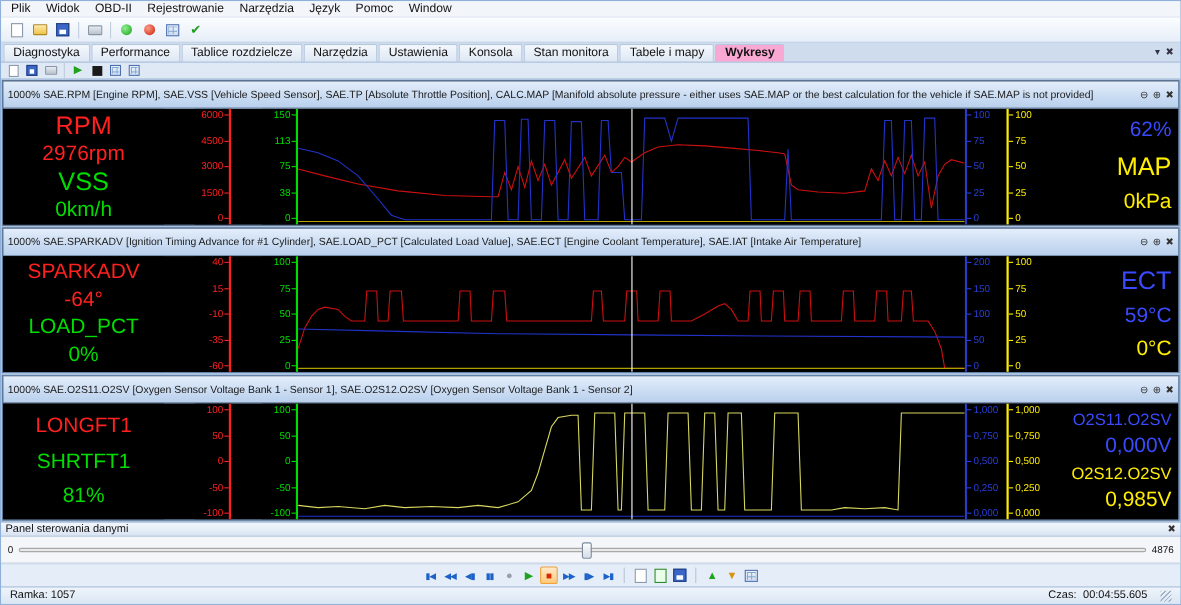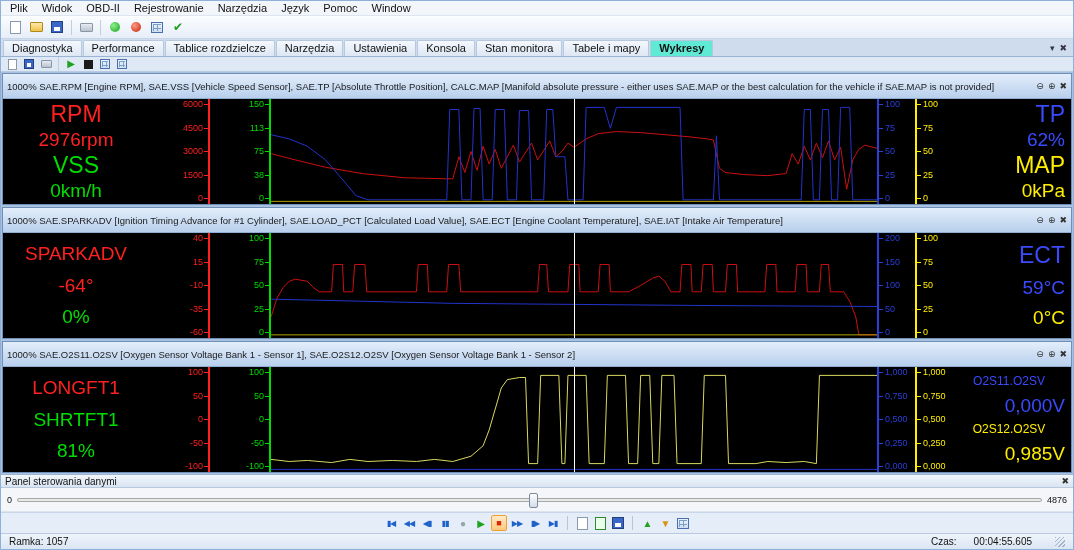--- a/index.html
+++ b/index.html
@@ -26,21 +26,21 @@
   .i-grid {width:12px;height:11px;border:1px solid #4a6fae;background:linear-gradient(#eaf1fb,#cfdef2),#fff;position:relative;}
   .i-grid::after {content:"";position:absolute;inset:1px;background-image:linear-gradient(#7aa0c8 1px,transparent 1px),linear-gradient(90deg,#7aa0c8 1px,transparent 1px);background-size:4px 4px;}
   .i-check {color:#1f9e1f;font-size:12px;line-height:1;}
   .i-stopblk {width:9px;height:9px;background:#1a1a1a;}
   .i-playgrn {color:#1fa31f;font-size:10px;line-height:1;}
   .tsep {width:1px;height:15px;background:#c0cddd;margin:0 2px;}
 
   
   .tabbar {height:18px;background:#cfdcee;display:flex;align-items:flex-end;padding:1px 2px 0 2px;border-bottom:1px solid #9db5d4;flex:0 0 auto;}
   .tab {font-size:11px;padding:1px 8px 2px 8px;background:linear-gradient(#f4f8fd,#dde7f3);border:1px solid #b7c8dd;border-bottom:none;border-radius:2px 2px 0 0;margin-right:1px;white-space:nowrap;cursor:default;}
-  .tab.active {background:#5eead4;font-weight:bold;}
+  .tab.active {background:#f9a8d4;font-weight:bold;}
   .tabbar-right {margin-left:auto;display:flex;gap:5px;align-items:center;font-size:9px;color:#334;padding:0 4px 3px 0;}
 
   
   .minitoolbar {height:15px;background:#dfe9f5;display:flex;align-items:center;gap:3px;padding:0 4px;border-bottom:1px solid #b9cbe2;flex:0 0 auto;}
   .minitoolbar .tbtn {width:14px;height:13px;}
   .minitoolbar .i-disk {width:10px;height:10px;}
   .minitoolbar .i-page {width:9px;height:11px;}
   .minitoolbar .i-print {width:11px;height:8px;}
   .minitoolbar .i-grid {width:10px;height:10px;}
 
@@ -49,21 +49,21 @@
   .panel {flex:1 1 0;display:flex;flex-direction:column;border:1px solid #6d8fb8;min-height:0;background:#000;}
   .ptitle {height:14px;flex:0 0 auto;background:linear-gradient(#e3eefb,#b8cfec);border-bottom:1px solid #8fadd0;font-size:9.5px;display:flex;align-items:center;padding:12px 4px;white-space:nowrap;overflow:hidden;color:#1a1a1a;}
   .ptitle-text {overflow:hidden;text-overflow:clip;white-space:nowrap;flex:1 1 auto;}
   .ticons {margin-left:6px;display:flex;gap:4px;font-size:9px;color:#333;flex:0 0 auto;}
   .pbody {flex:1 1 auto;display:flex;min-height:0;background:#000;}
 
   .plabels {width:146px;flex:0 0 auto;display:flex;flex-direction:column;justify-content:space-evenly;text-align:center;background:#000;overflow:hidden;}
   .plabels.right {width:118px;text-align:right;padding-right:6px;}
   .pname {font-size:23px;line-height:1.05;}
   .pval  {font-size:19px;line-height:1.05;}
-  .md {font-size:19px;} .sm {font-size:12px;text-align:center;}
+  .md {font-size:19px;} .sm {font-size:15px;}
   .c-red{color:#ff2020}.c-green{color:#00dd00}.c-blue{color:#3a4aff}.c-yellow{color:#ffee00}
 
   .axis {flex:0 0 auto;display:flex;flex-direction:column;justify-content:space-between;background:#000;padding:1px 0;font-size:9px;}
   .axis-left {width:33px;border-right:2px solid var(--ax,#888);margin-left:28px;}
   .axis-right {width:38px;border-left:2px solid var(--ax,#888);}
   .tick {display:flex;align-items:center;height:9px;color:var(--ax);line-height:1;}
   .axis-left .tick {justify-content:flex-end;}
   .dash {width:4px;height:1px;background:var(--ax);flex:0 0 auto;}
   .axis-left .dash{margin-left:1px;}
   .axis-right .dash{margin-right:2px;}
@@ -82,21 +82,21 @@
 
   .playback-row {height:21px;flex:0 0 auto;background:#e4edf8;display:flex;align-items:center;justify-content:center;gap:2px;border-top:1px solid #c8d6e8;}
   .pbtn {min-width:16px;height:16px;display:flex;align-items:center;justify-content:center;font-size:8px;letter-spacing:-1px;color:#1d62c8;border:1px solid transparent;border-radius:2px;}
   .pbtn.play {color:#1fa31f;font-size:10px;letter-spacing:0;}
   .pbtn.stop {color:#98a2ac;font-size:10px;letter-spacing:0;}
   .pbtn.record {color:#d82800;border:1px solid #f0a030;background:linear-gradient(#ffe9c8,#ffc87c);font-size:9px;letter-spacing:0;}
   .psep {width:1px;height:14px;background:#b9c6d6;margin:0 4px;}
   .arrow-up {color:#1fa31f;font-size:10px;} .arrow-dn {color:#d89410;font-size:10px;}
 
   .statusbar {height:16px;flex:0 0 auto;background:linear-gradient(#eef4fb,#dbe6f3);border-top:1px solid #b9c9de;display:flex;align-items:center;font-size:10px;padding:0 8px;}
-  .status-right {margin-left:auto;display:flex;gap:17px;align-items:center;}
+  .status-right {margin-left:auto;display:flex;gap:6px;align-items:center;}
   .grip {width:10px;height:10px;margin-left:6px;background:repeating-linear-gradient(135deg,#9fb2c8 0 1px,transparent 1px 3px);}
 </style>
 </head>
 <body>
 
 <div class="window">
 
   <div class="menubar">
     <span class="menu-item">Plik</span>
     <span class="menu-item">Widok</span>
@@ -286,41 +286,41 @@
             <div class="tick">
               <span class="dash"></span>
               <span class="ticklabel">25</span>
             </div>
             <div class="tick">
               <span class="dash"></span>
               <span class="ticklabel">0</span>
             </div>
           </div>
         <div class="plabels right">
-          <div class="pname c-blue">TP</div>
           <div class="pval c-blue">62%</div>
           <div class="pname c-yellow">MAP</div>
           <div class="pval c-yellow">0kPa</div>
         </div>
       </div>
     </div>
 
     <div class="panel">
       <div class="ptitle">
         <span class="ptitle-text">1000% SAE.SPARKADV [Ignition Timing Advance for #1 Cylinder], SAE.LOAD_PCT [Calculated Load Value], SAE.ECT [Engine Coolant Temperature], SAE.IAT [Intake Air Temperature]</span>
         <span class="ticons">
           <span>⊖</span>
           <span>⊕</span>
           <span>✖</span>
         </span>
       </div>
       <div class="pbody">
         <div class="plabels">
           <div class="pname md c-red">SPARKADV</div>
           <div class="pval c-red">-64°</div>
+          <div class="pname md c-green">LOAD_PCT</div>
           <div class="pval c-green">0%</div>
         </div>
         <div class="axis axis-left" style="--ax: #ff2020;">
             <div class="tick">
               <span class="ticklabel">40</span>
               <span class="dash"></span>
             </div>
             <div class="tick">
               <span class="ticklabel">15</span>
               <span class="dash"></span>

